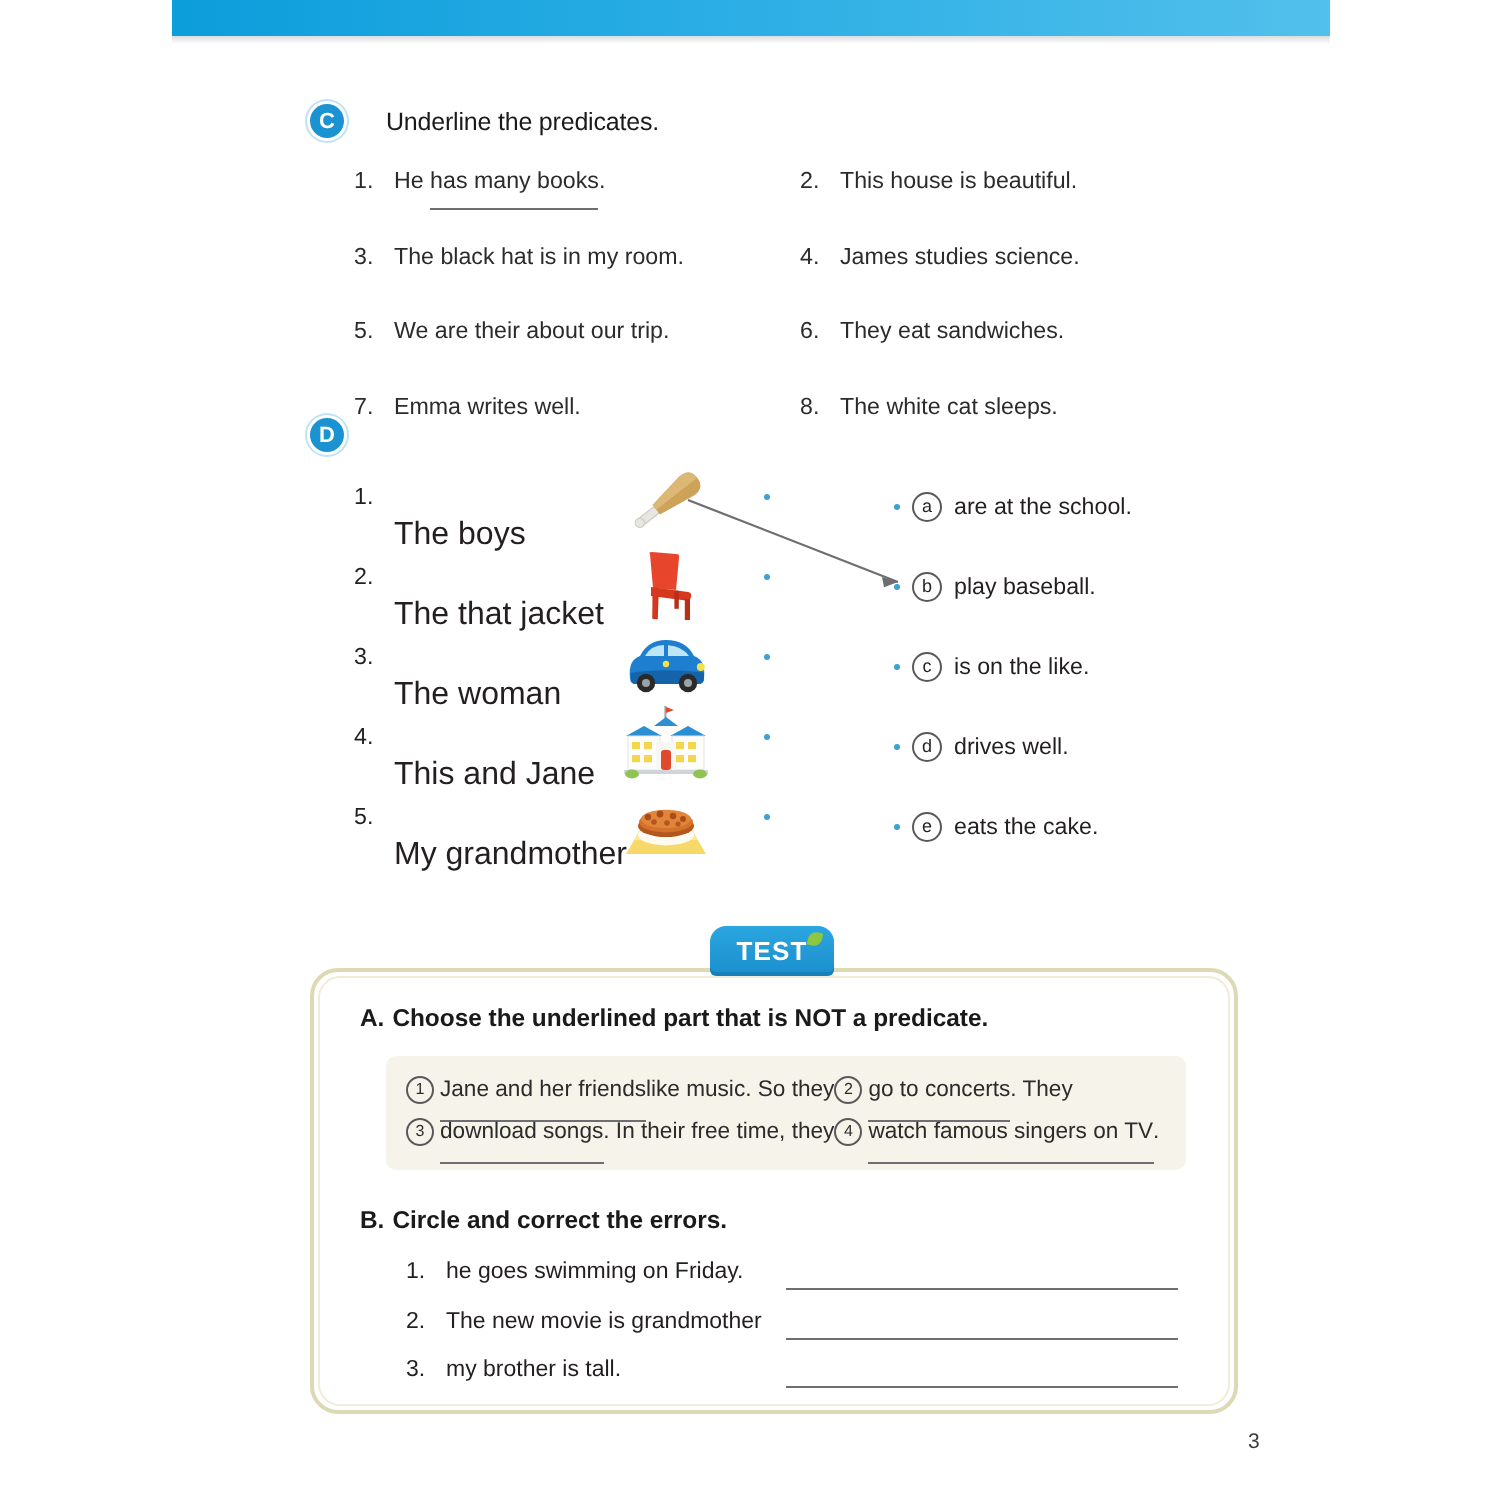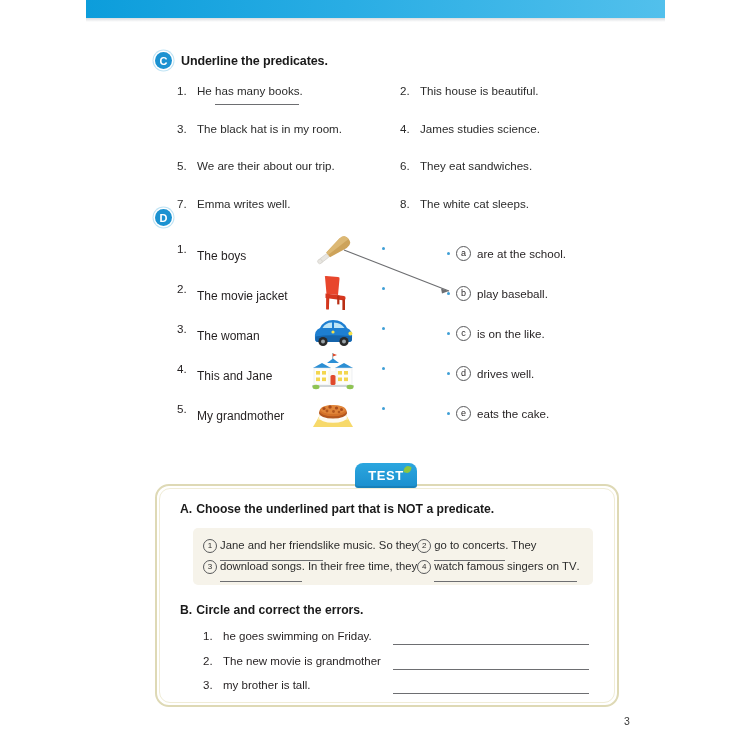--- a/index.html
+++ b/index.html
@@ -53,23 +53,24 @@
     font-weight: bold;
     display: flex;
     align-items: center;
     justify-content: center;
     box-shadow: 0 0 0 1.5px #ffffff, 0 0 0 2.5px #bfe3f4;
     flex: 0 0 auto;
     letter-spacing: 0;
   }
   .sec-title {
     font-size: 12.5px;
-    font-weight: bold;
+    font-weight: normal;
     color: #1a1a1a;
     letter-spacing: -0.1px;
+    margin-left: 12px;
   }
 
   
   .ex-grid {
     position: absolute;
     display: grid;
     grid-template-columns: 223px 223px;
     row-gap: 24.5px;
   }
   .ex-item {
@@ -100,22 +101,22 @@
   }
   .m-num {
     position: absolute;
     left: 0;
     top: 9px;
     font-size: 11.6px;
   }
   .m-label {
     position: absolute;
     left: 20px;
-    top: 16px;
-    font-size: 12px;
+    top: 26px;
+    font-size: 16px;
     white-space: nowrap;
   }
   .m-pic {
     position: absolute;
     left: 130px;
     top: -2px;
     width: 52px;
     height: 44px;
   }
   .m-dot-left {
@@ -350,21 +351,21 @@
           <path d="M21 17.5 L40 14.5 Q47 14 47 20.5 L21 20.5 Z" fill="#dcb874"></path>
           <circle cx="10.5" cy="20.6" r="2.3" fill="#e8e6e1" stroke="#cfccc6" stroke-width="0.6"></circle>
         </g>
       </svg>
     </span>
     <span class="m-dot-left" style="left:205px;"></span>
   </div>
 
   <div class="match-row" style="height:40px;">
     <span class="m-num">2.</span>
-    <span class="m-label">The movie jacket</span>
+    <span class="m-label">The that jacket</span>
     <span class="m-pic">
       <svg width="52" height="44" viewBox="0 0 52 44">
         <path d="M18 6 Q17 5 19 5 L31 6 Q33 6 32.5 8 L31 24 L19.5 23 Z" fill="#e8462c"></path>
         <path d="M18.5 22.5 L37 25 Q39 25.3 38.5 27.5 L37.8 29.5 L18.5 27 Z" fill="#d6371f"></path>
         <rect x="19.5" y="26.5" width="2.6" height="12" fill="#c33318" transform="rotate(2 20 32)"></rect>
         <rect x="35.4" y="28.5" width="2.6" height="10.5" fill="#b92f15"></rect>
         <rect x="19.2" y="23" width="2.4" height="15" fill="#d6371f"></rect>
         <rect x="30.2" y="24.4" width="2.2" height="9" fill="#b92f15"></rect>
       </svg>
     </span>

